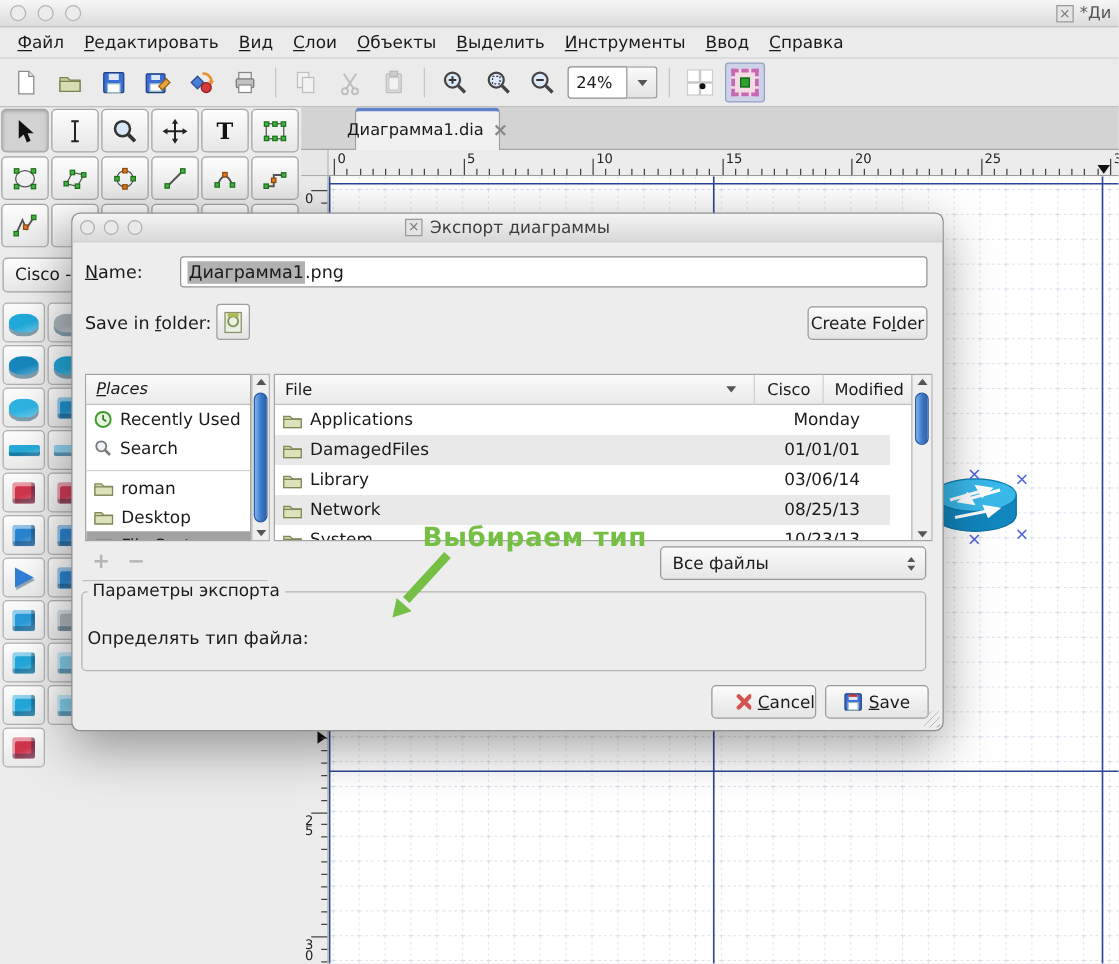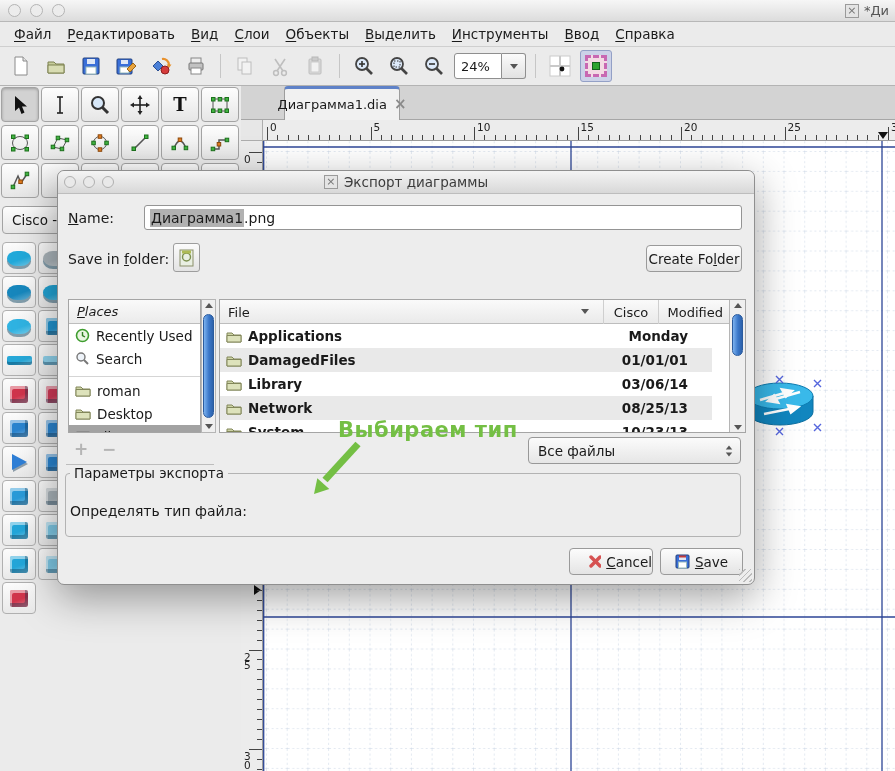--- a/index.html
+++ b/index.html
@@ -109,21 +109,21 @@
   #places-sb { position:absolute; left:143px; top:128px; width:15px; height:134px; background:#efefef; border:1px solid #b5b5b5; }
   .sb-thumb { position:absolute; left:1px; width:11px; border-radius:6px;
     background:linear-gradient(90deg,#7cb2ef,#3a77c9 55%,#2d62ab); border:1px solid #2a5b9e; }
   .sb-arrow { position:absolute; left:3px; }
 
   #file-list { position:absolute; left:161px; top:128px; width:527px; height:134px; background:#fff;
     border:1px solid #a5a5a5; overflow:hidden; }
   #fl-header { position:absolute; left:0; top:0; width:100%; height:24px; background:linear-gradient(#fafafa,#eaeaea);
     border-bottom:1px solid #bdbdbd; font-size:13px; }
   .fl-hcell { position:absolute; top:0; height:24px; display:flex; align-items:center; border-right:1px solid #cfcfcf; }
-  .file-row { position:absolute; left:0; width:492px; height:24px; font-size:13.5px;font-weight:bold; }
+  .file-row { position:absolute; left:0; width:492px; height:24px; font-size:13.5px; }
   .fr-name { position:absolute; left:6px; top:0; height:24px; display:flex; align-items:center; gap:6px; }
   .fr-mod  { position:absolute; right:24px; top:0; height:24px; display:flex; align-items:center; justify-content:flex-end; width:90px; }
   #fl-sb { position:absolute; left:509px; top:0px; width:17px; height:133px; background:#efefef; border-left:1px solid #b5b5b5; }
 
   #bm-add, #bm-remove { position:absolute; top:271px; width:24px; height:17px; color:#b5b5b5;
     font-size:17px; font-weight:bold; line-height:15px; text-align:center; }
   #bm-add { left:11px; } #bm-remove { left:39px; }
   #places-hsep { position:absolute; left:8px; top:293px; width:148px; height:1px; background:#bdbdbd; }
 
   .combo { border:1px solid #989898; border-radius:4px; background:linear-gradient(#fbfbfb,#e6e6e6);

